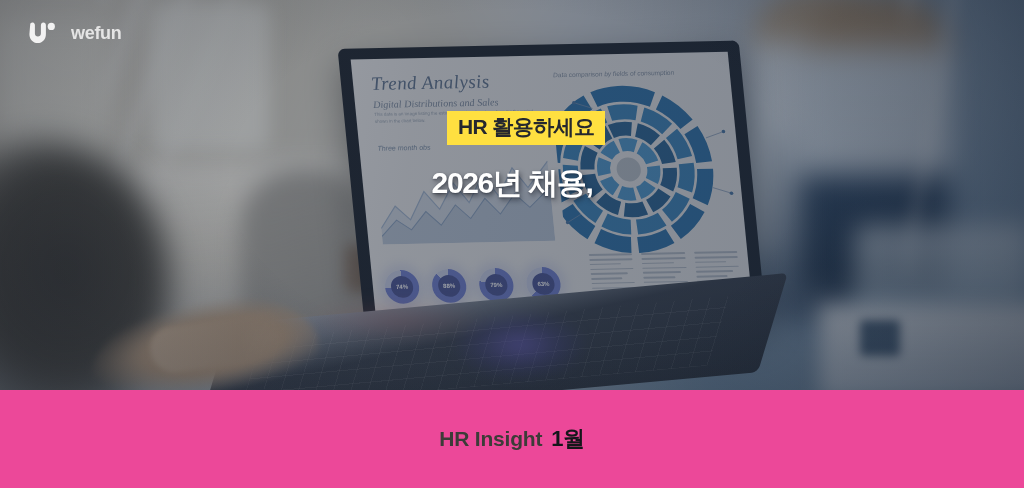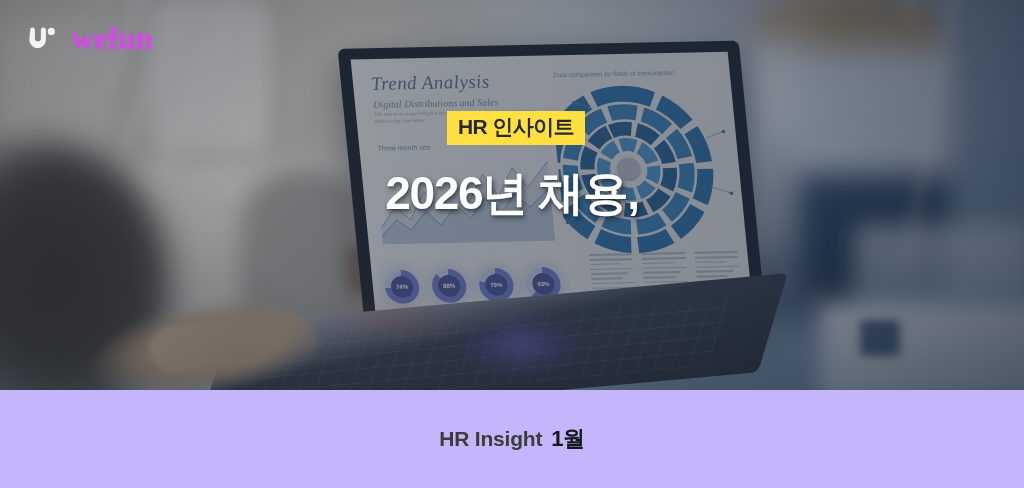--- a/index.html
+++ b/index.html
@@ -285,26 +285,25 @@
   }
 
   
   .logo {
     position: absolute; left: 28px; top: 22px;
     display: flex; align-items: center; gap: 9px;
     z-index: 6;
   }
   .logo-mark { display: block; }
   .logo-text {
-    font-size: 32px;
+    font-size: 18px;
     font-weight: bold;
-    color: #d946ef;
+    color: #e5e5e5;
     letter-spacing: -0.3px;
     line-height: 1;
-    font-family: Liberation Serif, serif;
   }
 
   .badge {
     position: absolute;
     left: 447px; top: 111px;
     background: #FFE040;
     padding: 4px 11px 6px 11px;
     z-index: 6;
   }
   .badge-text {
@@ -316,34 +315,34 @@
     white-space: nowrap;
   }
 
   .headline {
     position: absolute;
     left: 0; top: 162px; width: 1024px;
     text-align: center;
     z-index: 6;
   }
   .headline-line {
-    font-size: 46px;
+    font-size: 30px;
     font-weight: bold;
     color: #ffffff;
     letter-spacing: -1.4px;
     line-height: 1.38;
     text-shadow: 2px 3px 5px rgba(20,24,34,0.55), 0 1px 2px rgba(20,24,34,0.4);
     white-space: nowrap;
   }
 
   .footer {
     position: absolute;
     left: 0; top: 390px;
     width: 1024px; height: 98px;
-    background: #c4b5fd;
+    background: #ec4899;
     display: flex;
     align-items: center;
     justify-content: center;
     gap: 9px;
   }
   .footer-label {
     font-size: 21px;
     font-weight: bold;
     color: #3c3c38;
     letter-spacing: -0.2px;
@@ -492,21 +491,21 @@
                L6.9 11.4 C6.9 13.2 8.2 14.4 9.9 14.4 C11.6 14.4 12.9 13.1 12.9 11.4
                L12.9 3.2 C12.9 1.8 13.9 0.6 15.3 0.5 C16.8 0.4 17.9 1.4 17.9 2.9
                L17.9 12.3 C17.9 17.4 14.5 21.1 9.7 21.1 C4.9 21.1 1.4 17.4 1.4 12.3
                Z" fill="#F2F2F2"></path>
       <circle cx="23.3" cy="4.4" r="3.6" fill="#F2F2F2"></circle>
     </svg>
     <span class="logo-text">wefun</span>
   </div>
 
   <div class="badge">
-    <span class="badge-text">HR 인사이트</span>
+    <span class="badge-text">HR 활용하세요</span>
   </div>
 
   <div class="headline">
     <div class="headline-line">2026년 채용,</div>
   </div>
 
   <div class="footer">
     <span class="footer-label">HR Insight</span>
     <span class="footer-month">1월</span>
   </div>

